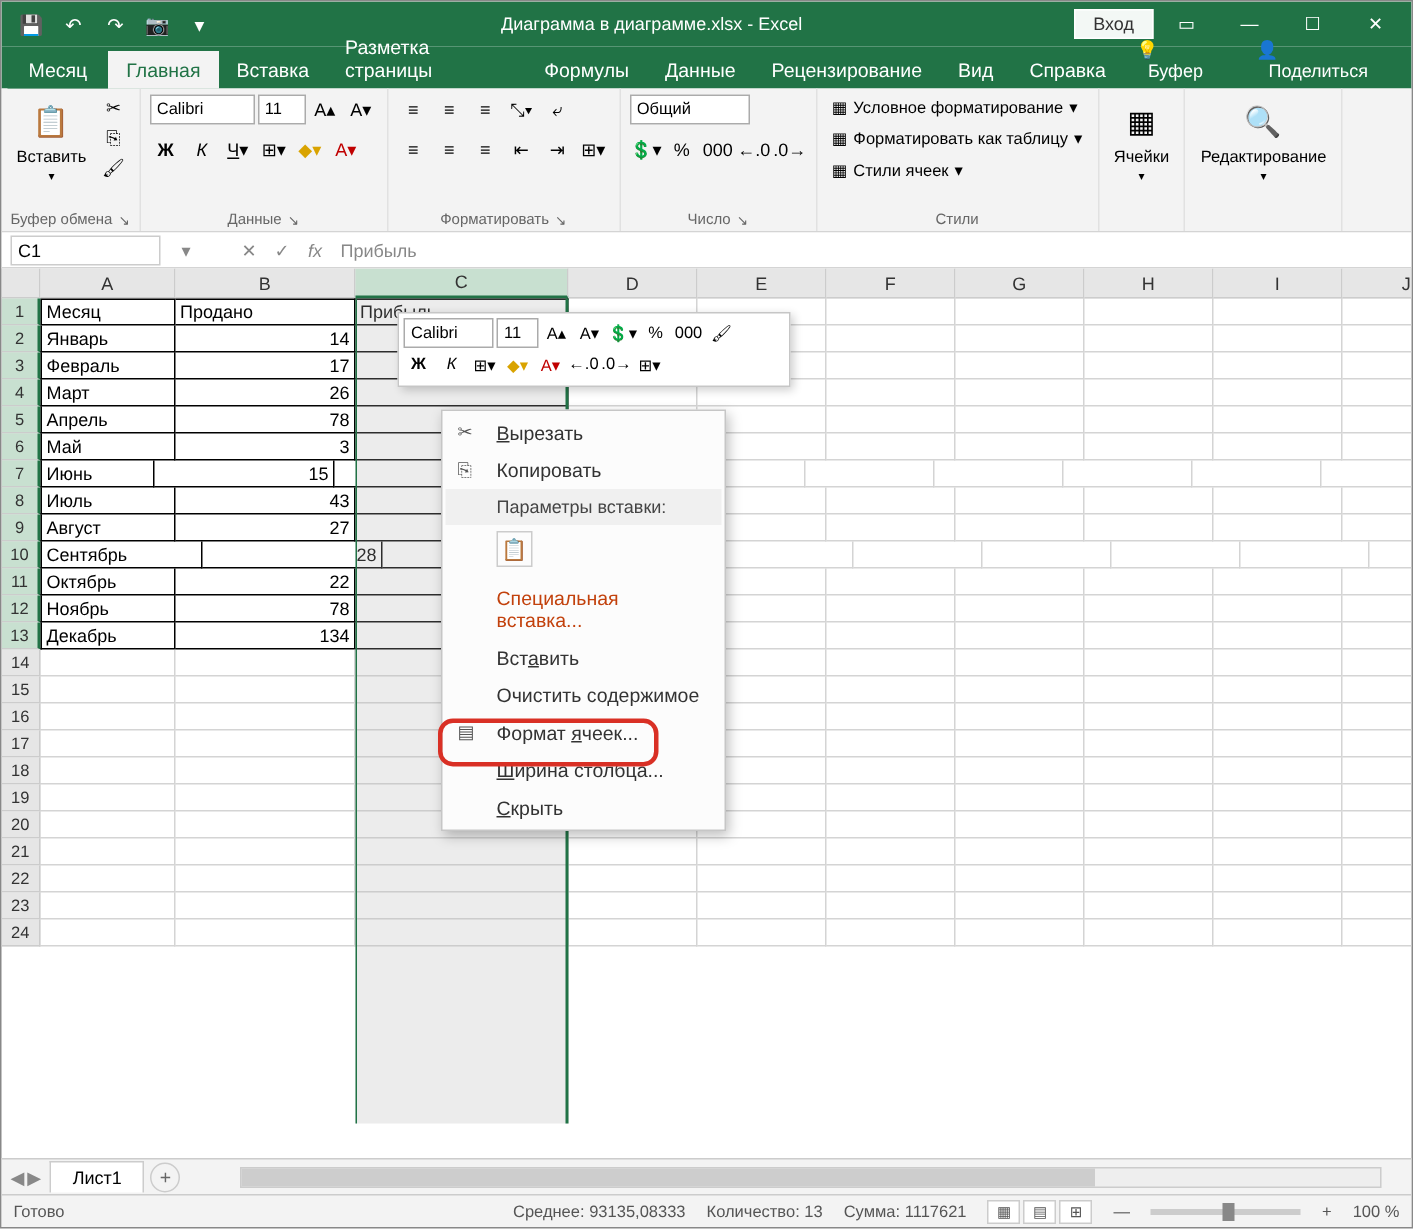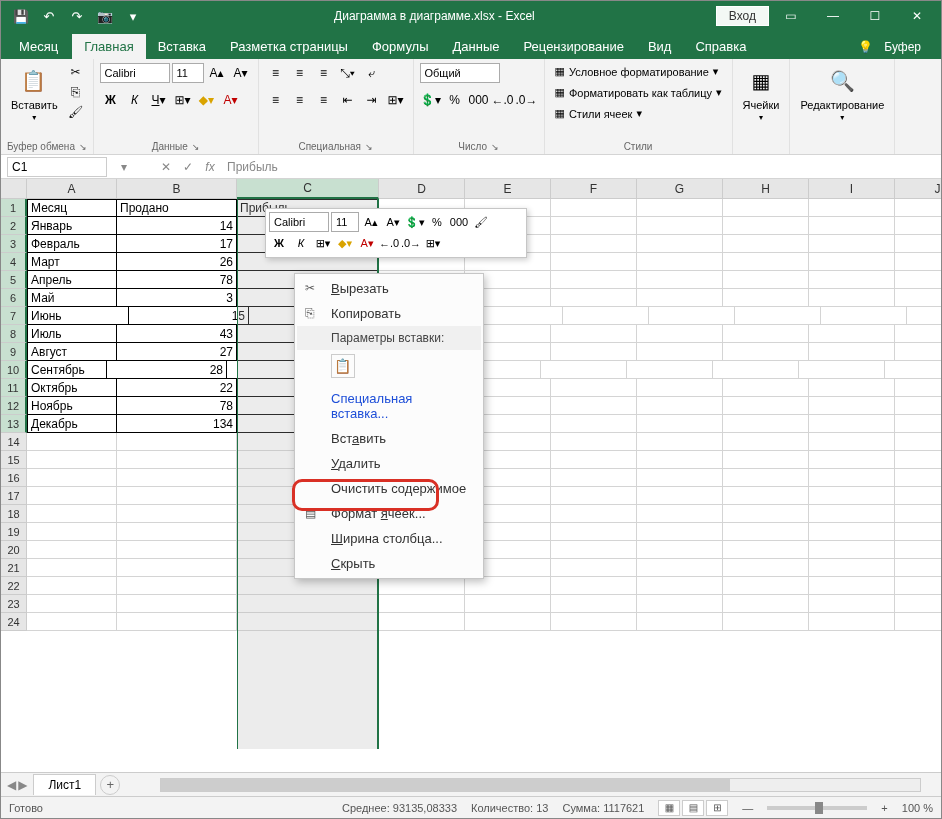--- a/index.html
+++ b/index.html
@@ -63,21 +63,21 @@
 .col-select-overlay { position: absolute; top: 20px; background: rgba(180,180,180,0.25); border-left: 1px solid #217346; border-right: 2px solid #217346; pointer-events: none; }
 
 
 .mini-toolbar { position: absolute; background: #fff; border: 1px solid #c6c6c6; box-shadow: 2px 2px 6px rgba(0,0,0,0.2); padding: 3px; font-size: 11px; }
 .mini-row { display: flex; gap: 2px; align-items: center; margin-bottom: 2px; }
 .mini-btn { width: 20px; height: 18px; font-size: 11px; display: flex; align-items: center; justify-content: center; cursor: pointer; }
 
 
 .context-menu { position: absolute; background: #fcfcfc; border: 1px solid #c6c6c6; box-shadow: 2px 3px 8px rgba(0,0,0,0.25); padding: 2px; font-size: 13px; width: 190px; }
 .menu-item { padding: 5px 10px 5px 34px; cursor: pointer; position: relative; color: #333; }
-.menu-item.disabled { color: #1d4ed8; cursor: default; }
+.menu-item.disabled { color: #c2410c; cursor: default; }
 .menu-item .mi-icon { position: absolute; left: 8px; top: 5px; font-size: 12px; color: #555; }
 .menu-heading { padding: 5px 10px 5px 34px; background: #f0f0f0; font-size: 12px; color: #444; }
 .menu-icon-row { padding: 4px 10px 8px 34px; }
 .menu-icon-row .paste-icon { width: 24px; height: 24px; border: 1px solid #ccc; display: inline-flex; align-items: center; justify-content: center; font-size: 14px; cursor: pointer; }
 .highlight-ring { position: absolute; border: 3px solid #d93025; border-radius: 10px; pointer-events: none; }
 
 
 .sheet-tabs { position: absolute; bottom: 22px; left: 0; right: 0; height: 24px; background: #f3f3f3; border-top: 1px solid #ccc; display: flex; align-items: center; font-size: 12px; }
 .sheet-nav { display: flex; gap: 2px; padding: 0 6px; color: #888; }
 .sheet-tab { background: #fff; border: 1px solid #ccc; border-bottom: none; padding: 3px 14px; cursor: pointer; }
@@ -121,20 +121,21 @@
   <div class="tab active">Главная</div>
   <div class="tab">Вставка</div>
   <div class="tab">Разметка страницы</div>
   <div class="tab">Формулы</div>
   <div class="tab">Данные</div>
   <div class="tab">Рецензирование</div>
   <div class="tab">Вид</div>
   <div class="tab">Справка</div>
   <div class="tabs-right">
     <span>💡 <span>Буфер</span></span>
+    <span>👤 <span>Поделиться</span></span>
   </div>
 </div>
 
 <div class="ribbon">
   <div class="ribbon-group">
     <div class="group-content">
       <div class="big-btn">
         <div class="icon-box">📋</div>
         <span>Вставить</span>
         <span style="font-size:8px">▾</span>
@@ -190,21 +191,21 @@
       <div class="font-row">
         <div class="ribbon-icon-btn">≡</div>
         <div class="ribbon-icon-btn">≡</div>
         <div class="ribbon-icon-btn">≡</div>
         <div class="ribbon-icon-btn">⇤</div>
         <div class="ribbon-icon-btn">⇥</div>
         <div class="ribbon-icon-btn">⊞▾</div>
       </div>
     </div>
     <div class="group-label">
-        <span>Специальная</span>
+        <span>Форматировать</span>
         <span class="launcher">↘</span>
       </div>
   </div>
 
   <div class="ribbon-group">
     <div class="group-content" style="flex-direction:column">
       <div class="font-row">
         <input class="number-format" value="Общий" style="">
       </div>
       <div class="font-row">
@@ -374,21 +375,21 @@
         <div class="cell bordered right" style="width: 142px;"></div>
         <div class="cell" style="width: 86px;"></div>
         <div class="cell" style="width: 86px;"></div>
         <div class="cell" style="width: 86px;"></div>
         <div class="cell" style="width: 86px;"></div>
         <div class="cell" style="width: 86px;"></div>
         <div class="cell" style="width: 86px;"></div>
         <div class="cell" style="width: 86px;"></div>
       </div>
       <div class="cell-row">
-        <div class="cell bordered bordered-left" style="width: 102px;">Июнь</div>
+        <div class="cell bordered bordered-left" style="width: 76px;">Июнь</div>
         <div class="cell bordered right" style="width: 120px;">15</div>
         <div class="cell bordered right" style="width: 142px;"></div>
         <div class="cell" style="width: 86px;"></div>
         <div class="cell" style="width: 86px;"></div>
         <div class="cell" style="width: 86px;"></div>
         <div class="cell" style="width: 86px;"></div>
         <div class="cell" style="width: 86px;"></div>
         <div class="cell" style="width: 86px;"></div>
         <div class="cell" style="width: 86px;"></div>
       </div>
@@ -410,21 +411,21 @@
         <div class="cell bordered right" style="width: 142px;"></div>
         <div class="cell" style="width: 86px;"></div>
         <div class="cell" style="width: 86px;"></div>
         <div class="cell" style="width: 86px;"></div>
         <div class="cell" style="width: 86px;"></div>
         <div class="cell" style="width: 86px;"></div>
         <div class="cell" style="width: 86px;"></div>
         <div class="cell" style="width: 86px;"></div>
       </div>
       <div class="cell-row">
-        <div class="cell bordered bordered-left" style="width: 80px;">Сентябрь</div>
+        <div class="cell bordered bordered-left" style="width: 108px;">Сентябрь</div>
         <div class="cell bordered right" style="width: 120px;">28</div>
         <div class="cell bordered right" style="width: 142px;"></div>
         <div class="cell" style="width: 86px;"></div>
         <div class="cell" style="width: 86px;"></div>
         <div class="cell" style="width: 86px;"></div>
         <div class="cell" style="width: 86px;"></div>
         <div class="cell" style="width: 86px;"></div>
         <div class="cell" style="width: 86px;"></div>
         <div class="cell" style="width: 86px;"></div>
       </div>
@@ -629,21 +630,20 @@
 
 <div class="context-menu" style="left:293px; top:272px">
   <div class="menu-item"><span class="mi-icon">✂</span><span><span class="underline-accel">В</span>ырезать</span></div>
   <div class="menu-item"><span class="mi-icon">⎘</span><span>Копировать</span></div>
   <div class="menu-heading">Параметры вставки:</div>
   <div class="menu-icon-row">
     <div class="paste-icon">📋</div>
   </div>
   <div class="menu-item disabled">Специальная вставка...</div>
   <div class="menu-item"><span>Вст<span class="underline-accel">а</span>вить</span></div>
-  <div class="menu-item"><span><span class="underline-accel">У</span>далить</span></div>
   <div class="menu-item">Очистить содержимое</div>
   <div class="menu-item"><span class="mi-icon">▤</span><span>Формат <span class="underline-accel">я</span>чеек...</span></div>
   <div class="menu-item"><span><span class="underline-accel">Ш</span>ирина столбца...</span></div>
   <div class="menu-item"><span><span class="underline-accel">С</span>крыть</span></div>
 </div>
 <div class="highlight-ring" style="left:291px; top:478px; width:147px; height:32px"></div>
 
 <div class="sheet-tabs">
   <div class="sheet-nav">
     <span>◀</span>

